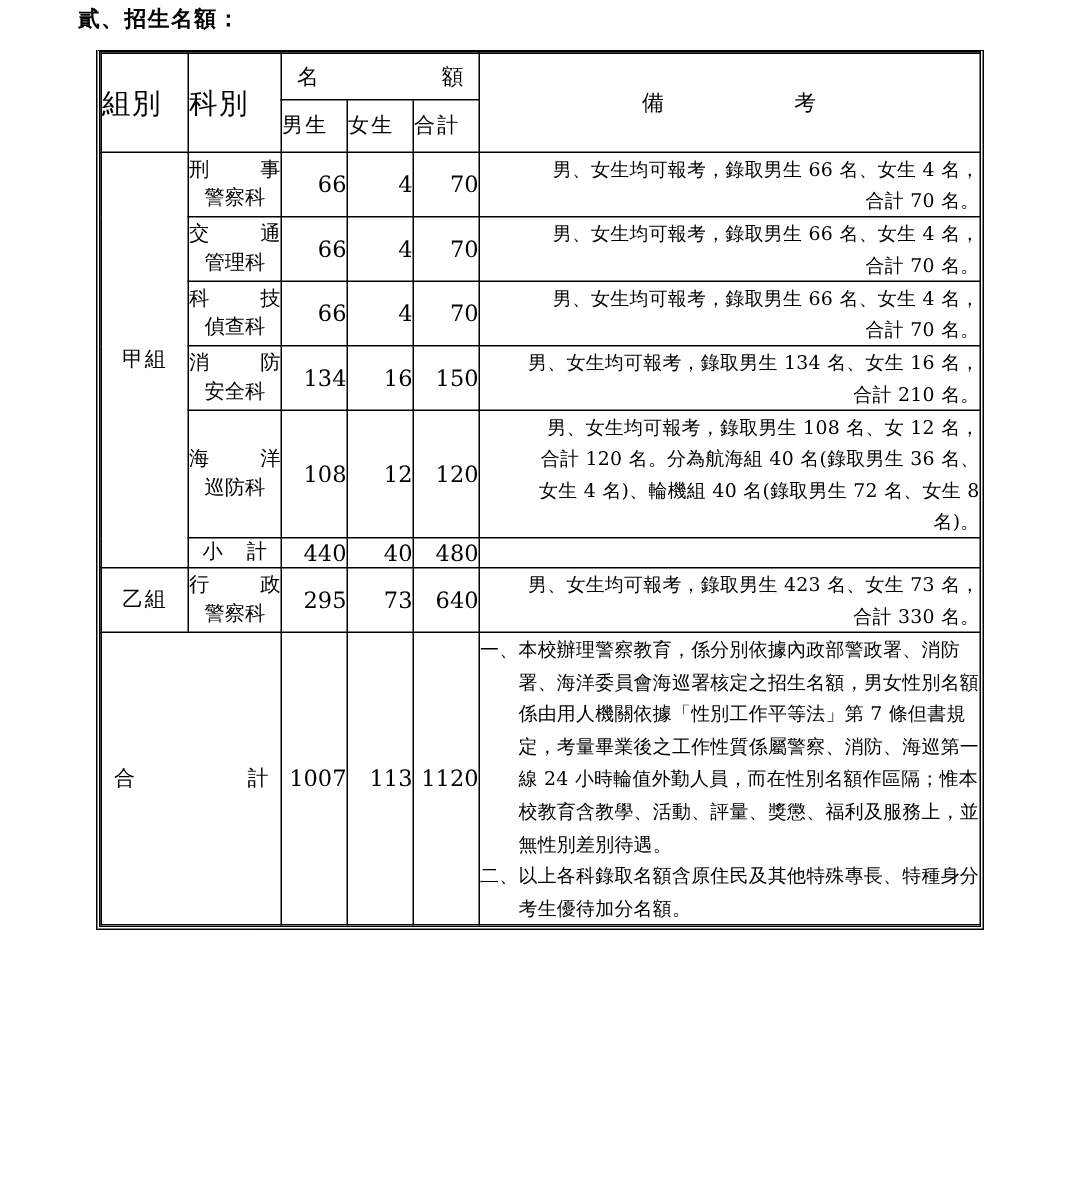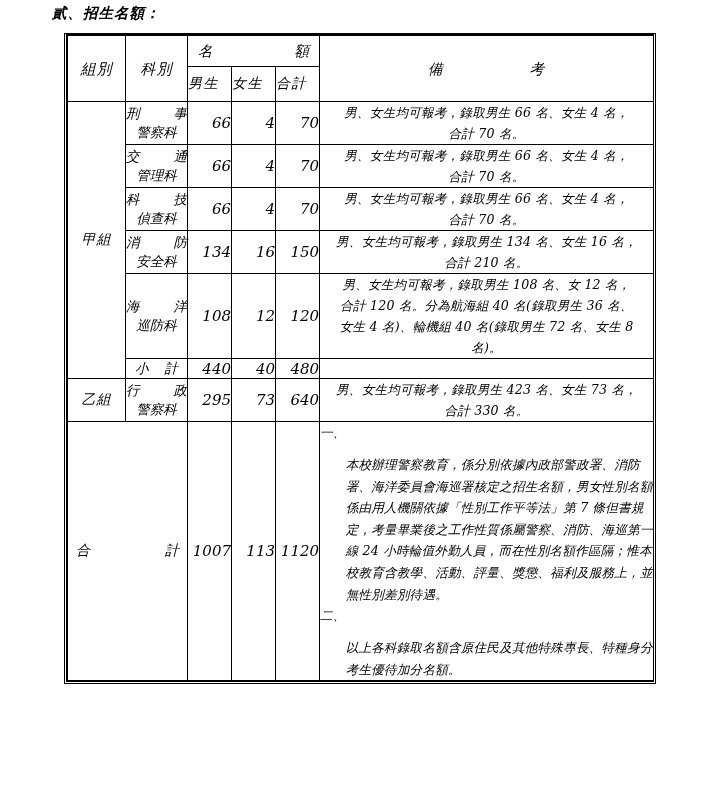--- a/index.html
+++ b/index.html
@@ -12,21 +12,20 @@
     height: 801px;
     font-family: "DejaVu Serif", "Liberation Serif", serif;
     color: #000000;
     overflow: hidden;
   }
   #page {
     position: relative;
     width: 727px;
     height: 801px;
     box-sizing: border-box;
-    font-style: italic;
   }
   .doc-title {
     position: absolute;
     left: 52px;
     top: 3px;
     font-size: 14.5px;
     font-weight: bold;
     letter-spacing: 1px;
     line-height: 20px;
     white-space: nowrap;
@@ -55,22 +54,22 @@
   }
   
   col.c-group   { width: 58px; }
   col.c-dept    { width: 62px; }
   col.c-male    { width: 44px; }
   col.c-female  { width: 44px; }
   col.c-total   { width: 44px; }
   col.c-remark  { width: 334px; }
 
   .hdr-cell {
-    text-align: center;
-    font-size: 15px;
+    text-align: left;
+    font-size: 19px;
     line-height: 22px;
     height: 34px;
     letter-spacing: 1px;
   }
   .hdr-quota {
     text-align: center;
     font-size: 14.5px;
     height: 30px;
   }
   .hdr-quota .spread {
@@ -113,21 +112,21 @@
   .num-cell {
     text-align: right;
     font-size: 15px;
     font-weight: bold;
     font-family: "DejaVu Serif", "Liberation Serif", serif;
   }
   .remark-cell {
     font-size: 12.6px;
     line-height: 21px;
     padding: 6px 8px 6px 9px;
-    text-align: center;
+    text-align: right;
     letter-spacing: 0.2px;
   }
   .remark-cell p {
     margin: 0;
   }
   .subtotal-cell {
     font-size: 13.5px;
   }
   .subtotal-cell .spread {
     display: flex;
@@ -151,21 +150,20 @@
   .note-item {
     display: flex;
     align-items: flex-start;
   }
   .note-marker {
     flex: 0 0 auto;
     white-space: nowrap;
   }
   .note-body {
     flex: 1 1 auto;
-    margin-top: 32px;
   }
 </style>
 </head>
 <body>
 
 <div id="page">
 
   <div class="doc-title">貳、招生名額：</div>
 
   <div class="table-wrap">

